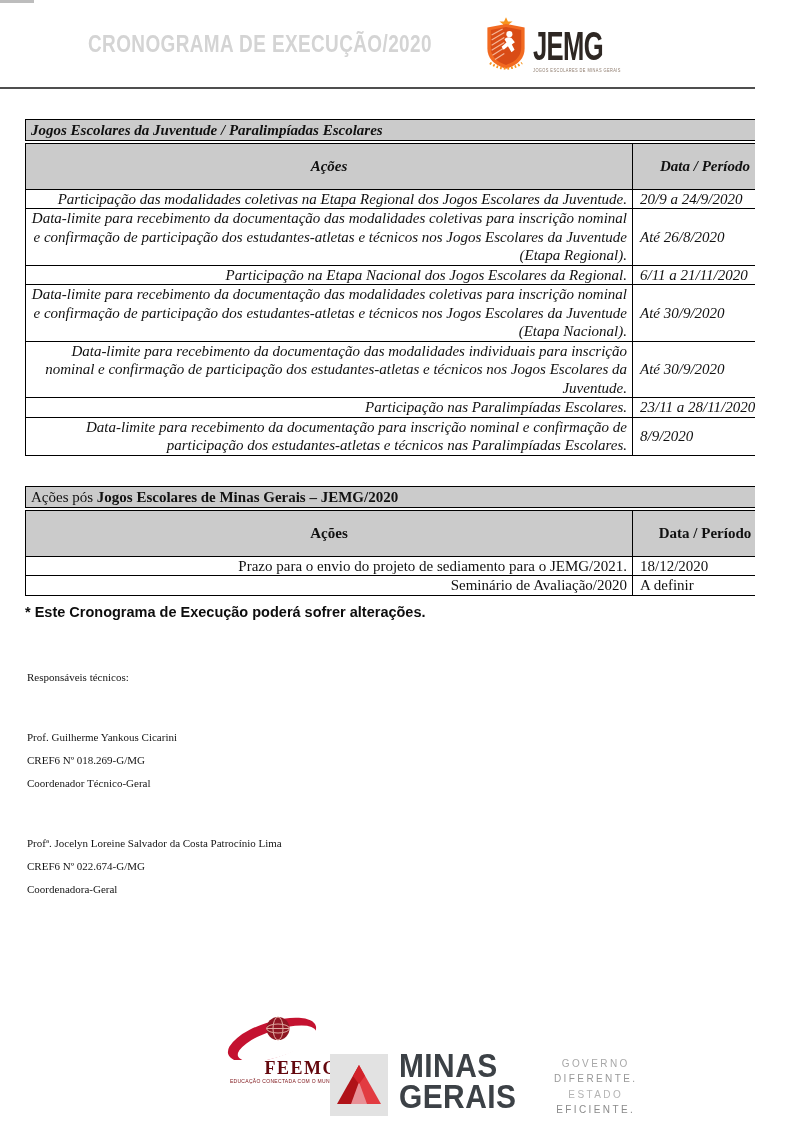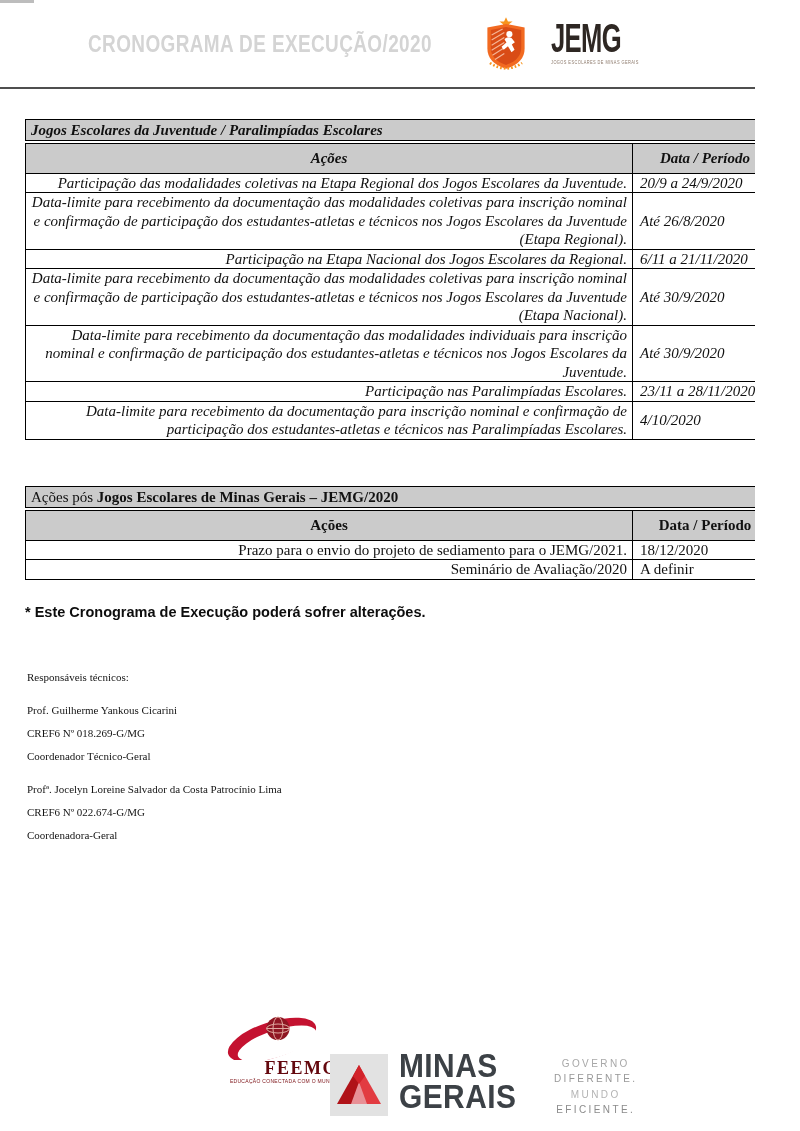--- a/index.html
+++ b/index.html
@@ -4,46 +4,46 @@
 <style>
   html,body{margin:0;padding:0;background:#fff;}
   .page{position:relative;width:755px;height:1131px;background:#ffffff;
         font-family:"Liberation Serif",serif;color:#111;overflow:hidden;}
 
   
   .scan-mark{position:absolute;left:0;top:0;width:34px;height:3px;background:#bdbdbd;}
   .doc-title{position:absolute;left:88px;top:30px;white-space:nowrap;
              font-family:"Liberation Sans",sans-serif;font-weight:bold;font-size:24px;
              color:#d4d4d4;letter-spacing:.5px;transform:scaleX(.79);transform-origin:left top;}
-  .jemg{position:absolute;left:484px;top:15px;display:flex;align-items:flex-start;gap:23px;}
+  .jemg{position:absolute;left:484px;top:15px;display:flex;align-items:center;gap:5px;}
   .jemg-txt{display:flex;flex-direction:column;margin-top:3px;}
   .jemg-word{font-family:"Liberation Sans",sans-serif;font-weight:bold;font-size:40px;line-height:40px;
              color:#2e2723;letter-spacing:-1px;transform:scaleX(.64);transform-origin:left top;white-space:nowrap;}
   .jemg-tag{font-family:"Liberation Sans",sans-serif;font-size:6px;color:#8d7a6c;letter-spacing:.6px;
             margin-top:1px;white-space:nowrap;transform:scaleX(.66);transform-origin:left top;}
   .rule{position:absolute;left:0;top:87px;width:800px;height:2px;background:#4f4f4f;}
 
   
   .tbl{position:absolute;left:25px;width:753px;}
   .tbl1{top:119px;font-style:italic;} .tbl2{top:486px;}
   .band{border:1px solid #000;background:#cbcbcb;font-size:15px;line-height:18px;
         padding:1px 5px;font-weight:bold;}
   .band .pfx{font-weight:normal;margin-top:44px;}
   .gap{height:2px;}
   table{width:100%;border-collapse:collapse;table-layout:fixed;}
   th,td{border:1px solid #000;font-size:15px;line-height:18.5px;font-weight:normal;}
-  th{background:#cbcbcb;font-weight:bold;text-align:center;padding:5px 4px;}
+  th{background:#cbcbcb;font-weight:bold;text-align:center;padding:13px 4px;}
   td.acao{padding:0 5px;vertical-align:middle;text-align:right;}
   td.data{padding:0 7px;vertical-align:middle;text-align:left;}
 
   
   .note{position:absolute;left:25px;top:604px;font-family:"Liberation Sans",sans-serif;
         font-weight:bold;font-size:14.5px;color:#0d0d0d;}
   .resp{position:absolute;left:27px;top:666px;font-size:11px;line-height:23px;color:#141414;}
-  .person{margin-top:10px;}
+  .person{margin-top:37px;}
 
   
   .feemg{position:absolute;left:214px;top:1016px;width:124px;text-align:right;}
   .feemg svg{display:block;margin:0 auto;}
   .feemg-name{font-family:"Liberation Serif",serif;font-weight:bold;font-size:18px;line-height:17px;
               letter-spacing:1.5px;color:#64080e;}
   .feemg-tag{font-family:"Liberation Sans",sans-serif;font-size:5px;letter-spacing:.3px;color:#7c1116;
              margin-top:1px;white-space:nowrap;}
   .mg-square{position:absolute;left:330px;top:1054px;}
   .mg-text{position:absolute;left:399px;top:1050px;font-family:"Liberation Sans",sans-serif;
@@ -123,21 +123,21 @@
           <tr>
             <td class="acao">Data-limite para recebimento da documentação das modalidades individuais para inscrição nominal e confirmação de participação dos estudantes-atletas e técnicos nos Jogos Escolares da Juventude.</td>
             <td class="data">Até 30/9/2020</td>
           </tr>
           <tr>
             <td class="acao">Participação nas Paralimpíadas Escolares.</td>
             <td class="data">23/11 a 28/11/2020</td>
           </tr>
           <tr>
             <td class="acao">Data-limite para recebimento da documentação para inscrição nominal e confirmação de participação dos estudantes-atletas e técnicos nas Paralimpíadas Escolares.</td>
-            <td class="data">4/10/2020</td>
+            <td class="data">8/9/2020</td>
           </tr>
       </tbody>
     </table>
   </div>
 
   <div class="tbl tbl2">
     <div class="band"><span class="pfx">Ações pós </span><span>Jogos Escolares de Minas Gerais – JEMG/2020</span></div>
     <div class="gap"></div>
     <table>
       <colgroup>
@@ -205,17 +205,17 @@
   </span>
 
   <div class="mg-text">
     <div>MINAS</div>
     <div>GERAIS</div>
   </div>
 
   <div class="mg-slogan">
     <span class="l0">GOVERNO</span>
     <span class="l1">DIFERENTE.</span>
-    <span class="l2">MUNDO</span>
+    <span class="l2">ESTADO</span>
     <span class="l3">EFICIENTE.</span>
   </div>
 
 </div>
 
 </body></html>

